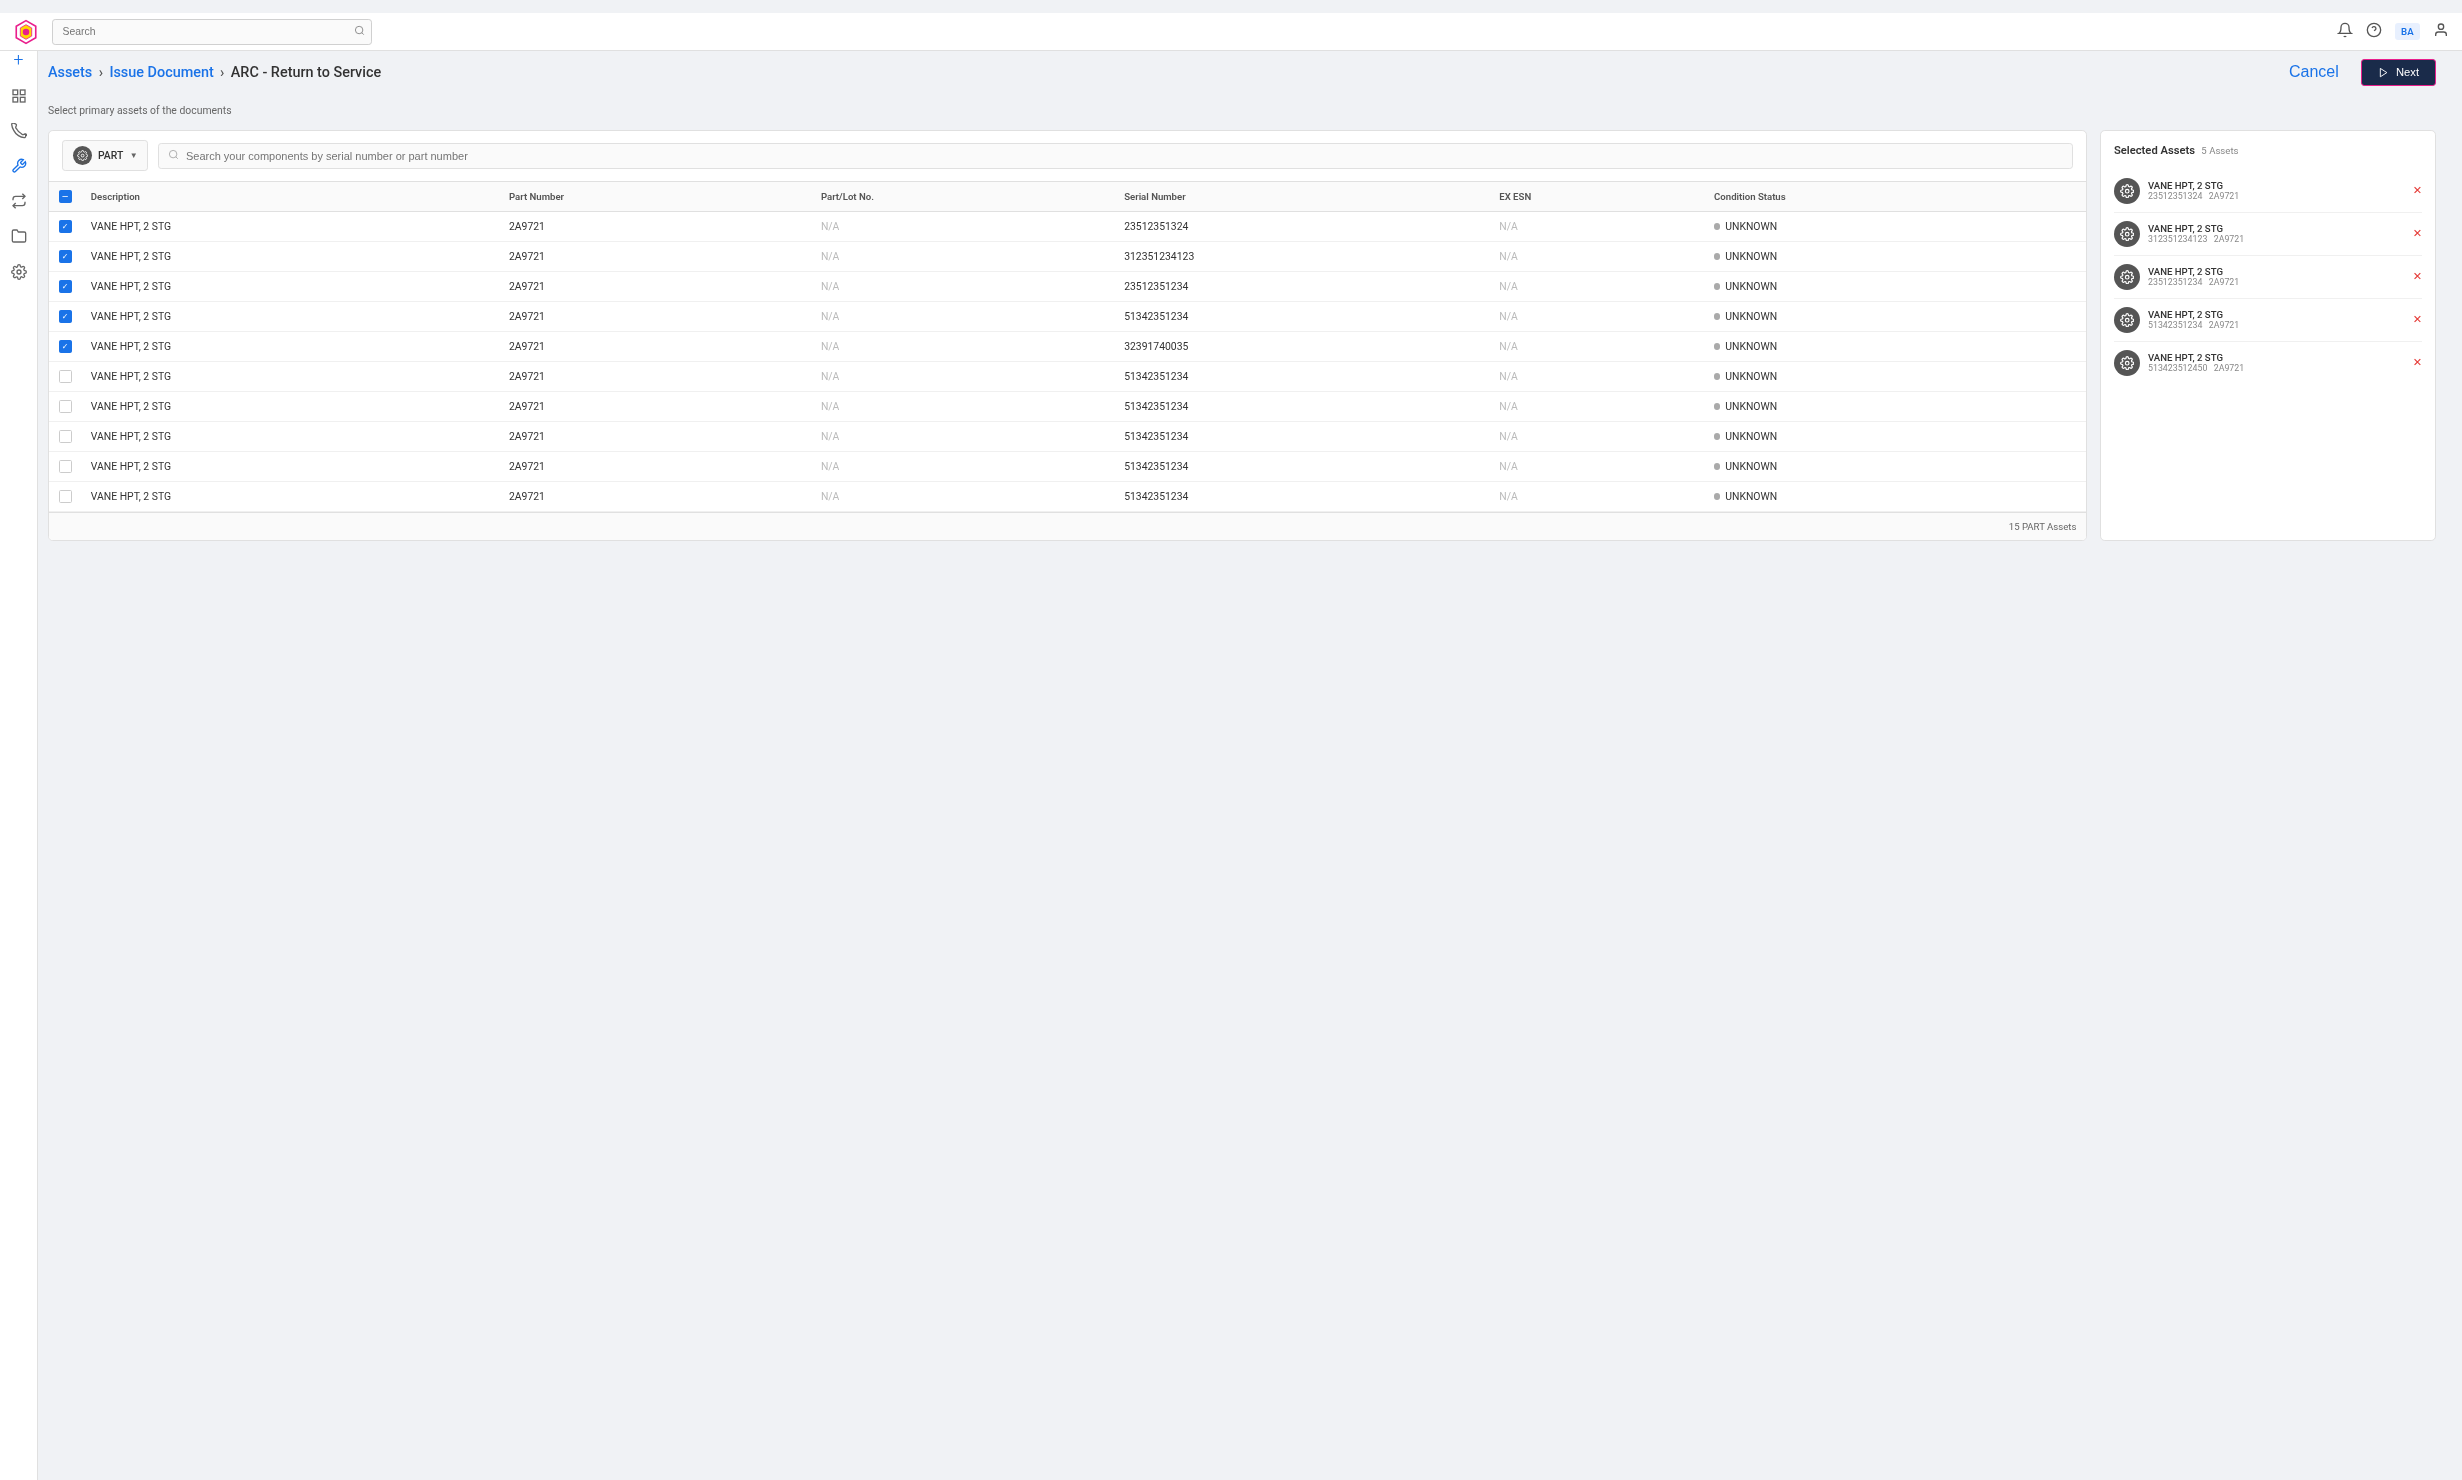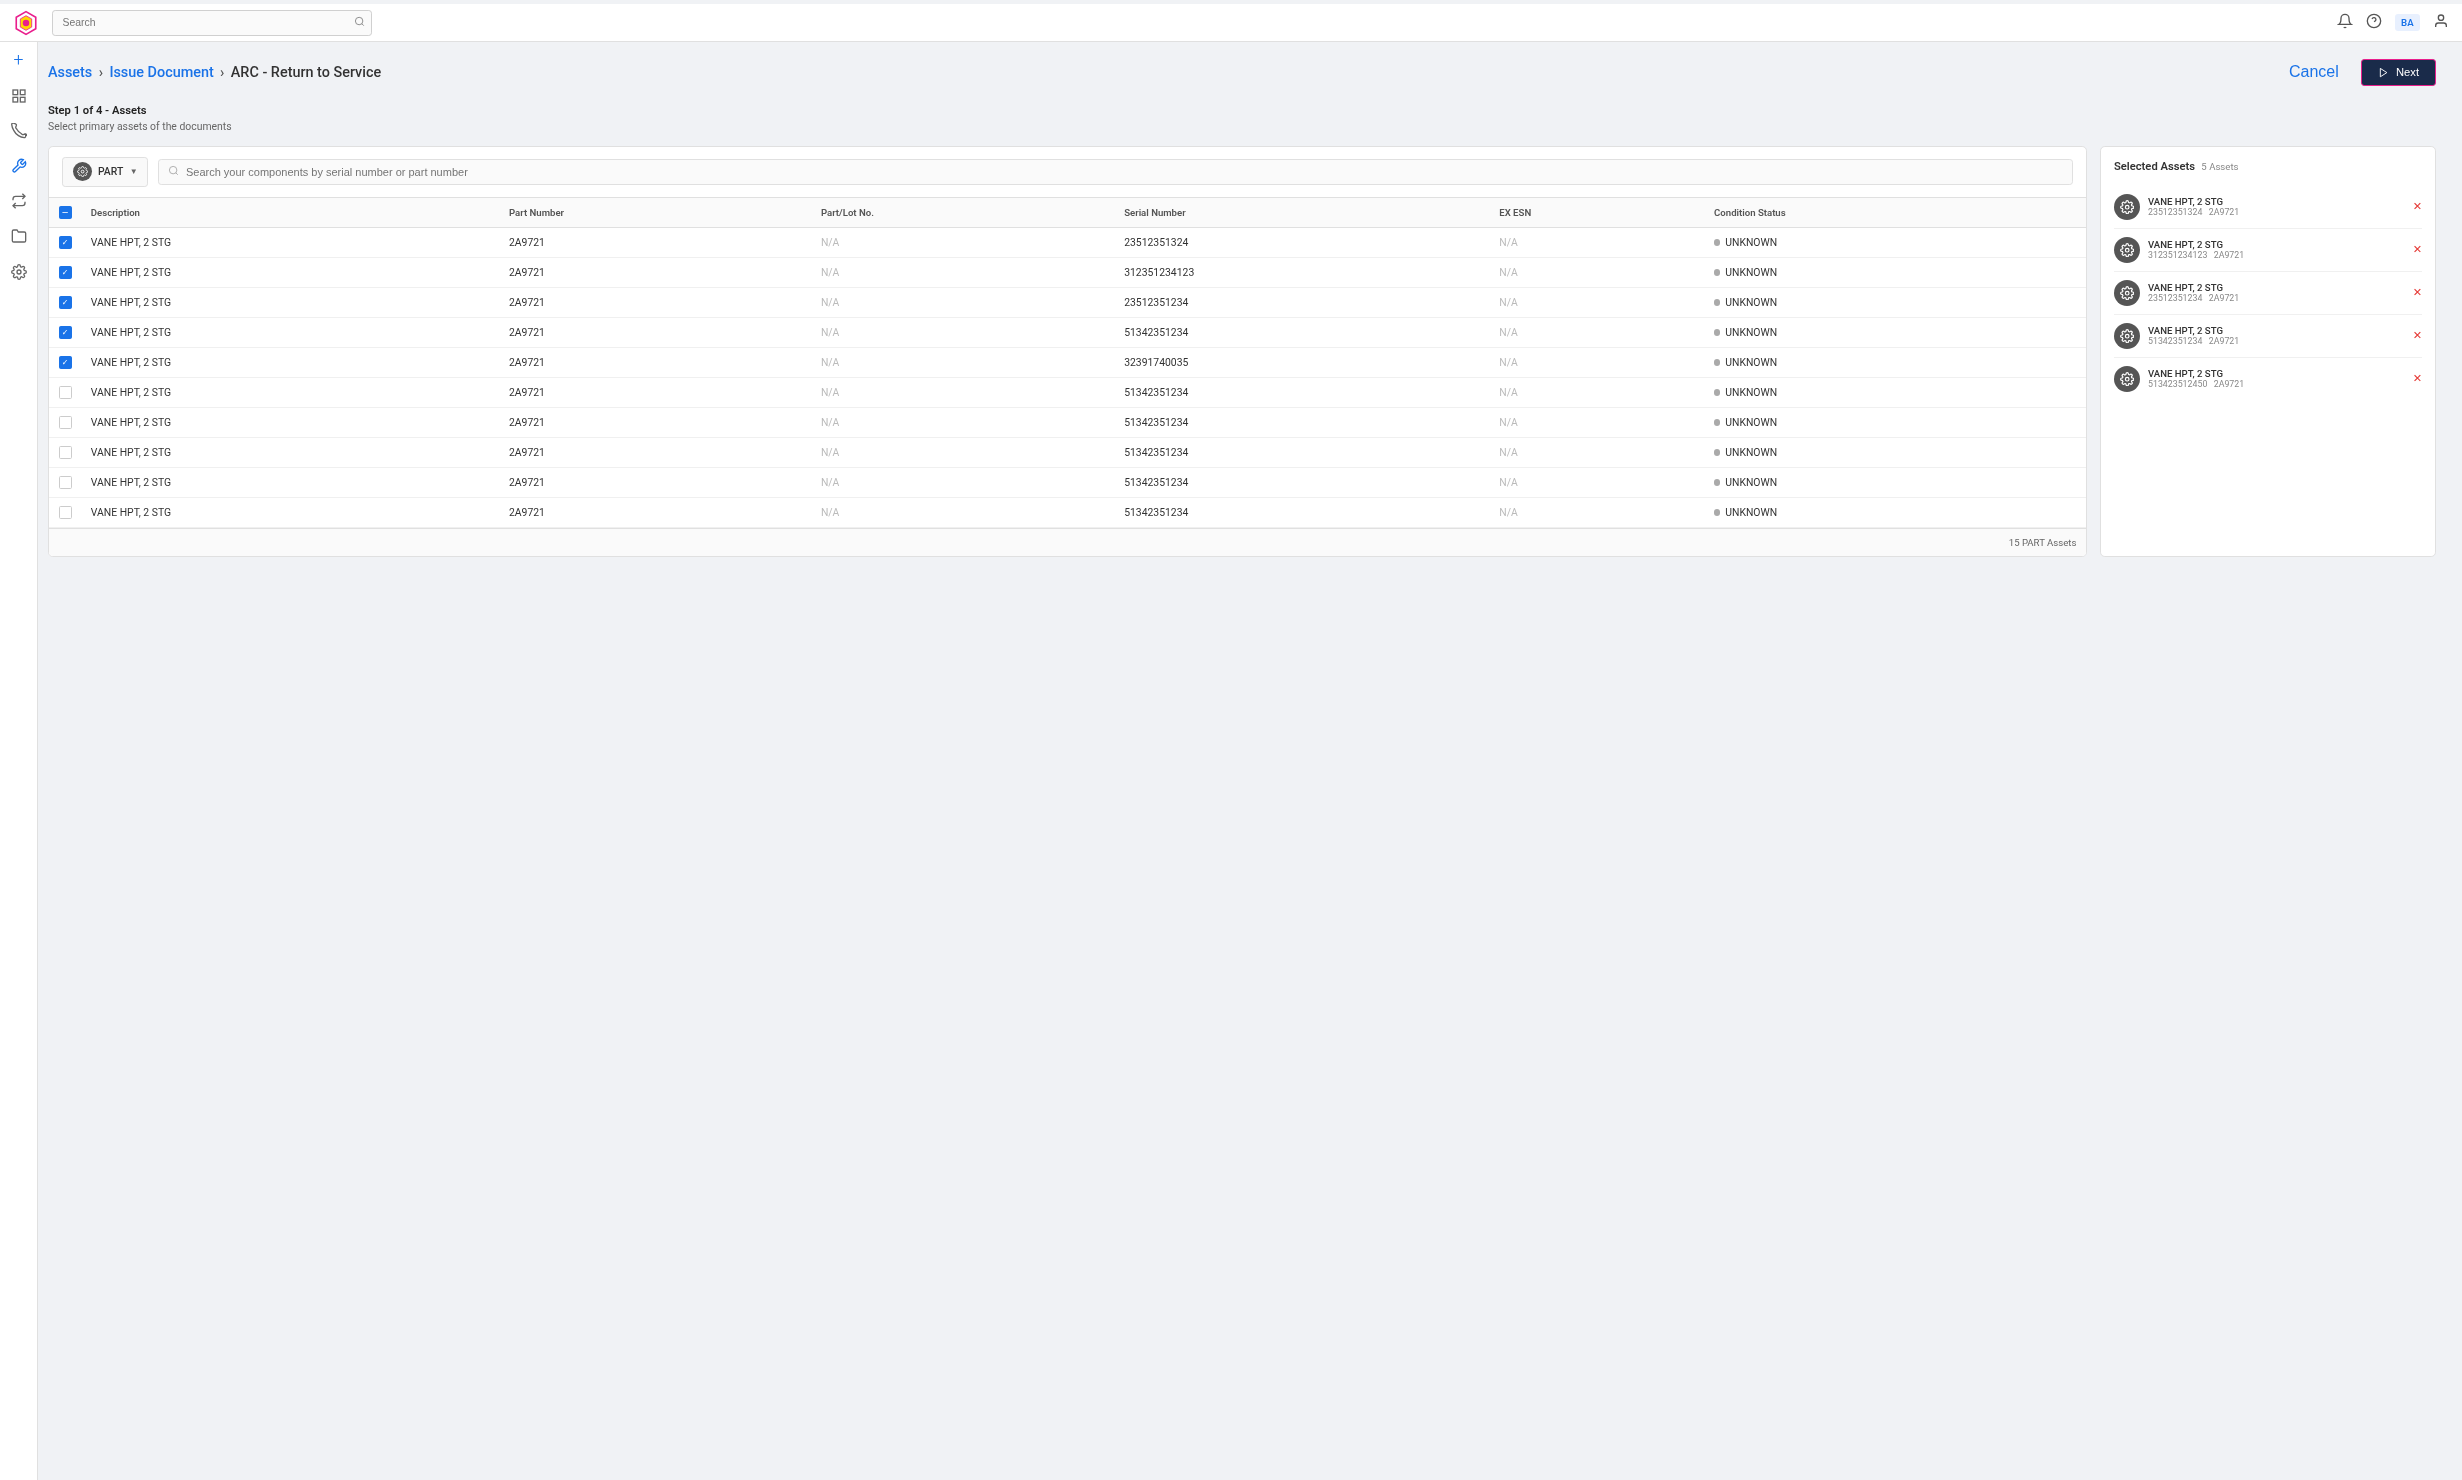--- a/index.html
+++ b/index.html
@@ -2,21 +2,21 @@
 <html style="font-size:13px"><head>
   <meta charset="utf-8">
   <style>
     * { box-sizing: border-box; margin: 0; padding: 0; }
     body { font-family: -apple-system, BlinkMacSystemFont, 'Segoe UI', Roboto, sans-serif; background: #f0f2f5; font-size: 10.4px; color: #333; }
 
     
     .top-nav {
       display: flex; align-items: center; background: #fff;
       height: 38px; padding: 0 13px; border-bottom: 0.8px solid #e0e0e0;
-      position: fixed; top: 4px; left: 0; right: 0; z-index: 100;
+      position: fixed; top: 13px; left: 0; right: 0; z-index: 100;
     }
     .top-nav .logo {
       width: 26px; height: 26px; margin-right: 13px;
     }
     .top-nav .search-wrap {
       flex: 1; max-width: 320px; position: relative;
     }
     .top-nav .search-input {
       width: 100%; height: 26px; border: 0.8px solid #d0d0d0; border-radius: 3.2px;
       padding: 0 26px 0 9.6px; font-size: 10.4px; background: #fafafa; color: #555;
@@ -279,21 +279,20 @@
       <button class="btn-next">
         <svg width="11.2" height="11.2" viewBox="0 0 24 24" fill="none" stroke="currentColor" stroke-width="2">
             <path d="M5 3l14 9-14 9V3z"></path>
           </svg>
         <span>Next</span>
       </button>
     </div>
   </div>
 
   <div class="step-info">
-    <div class="step-title">Step 1 of 4 - Assets</div>
     <div class="step-subtitle">Select primary assets of the documents</div>
   </div>
 
   <div class="panels-wrap">
 
     <div class="left-panel">
 
       <div class="filter-bar">
         <div class="part-selector">
           <div class="part-icon">

